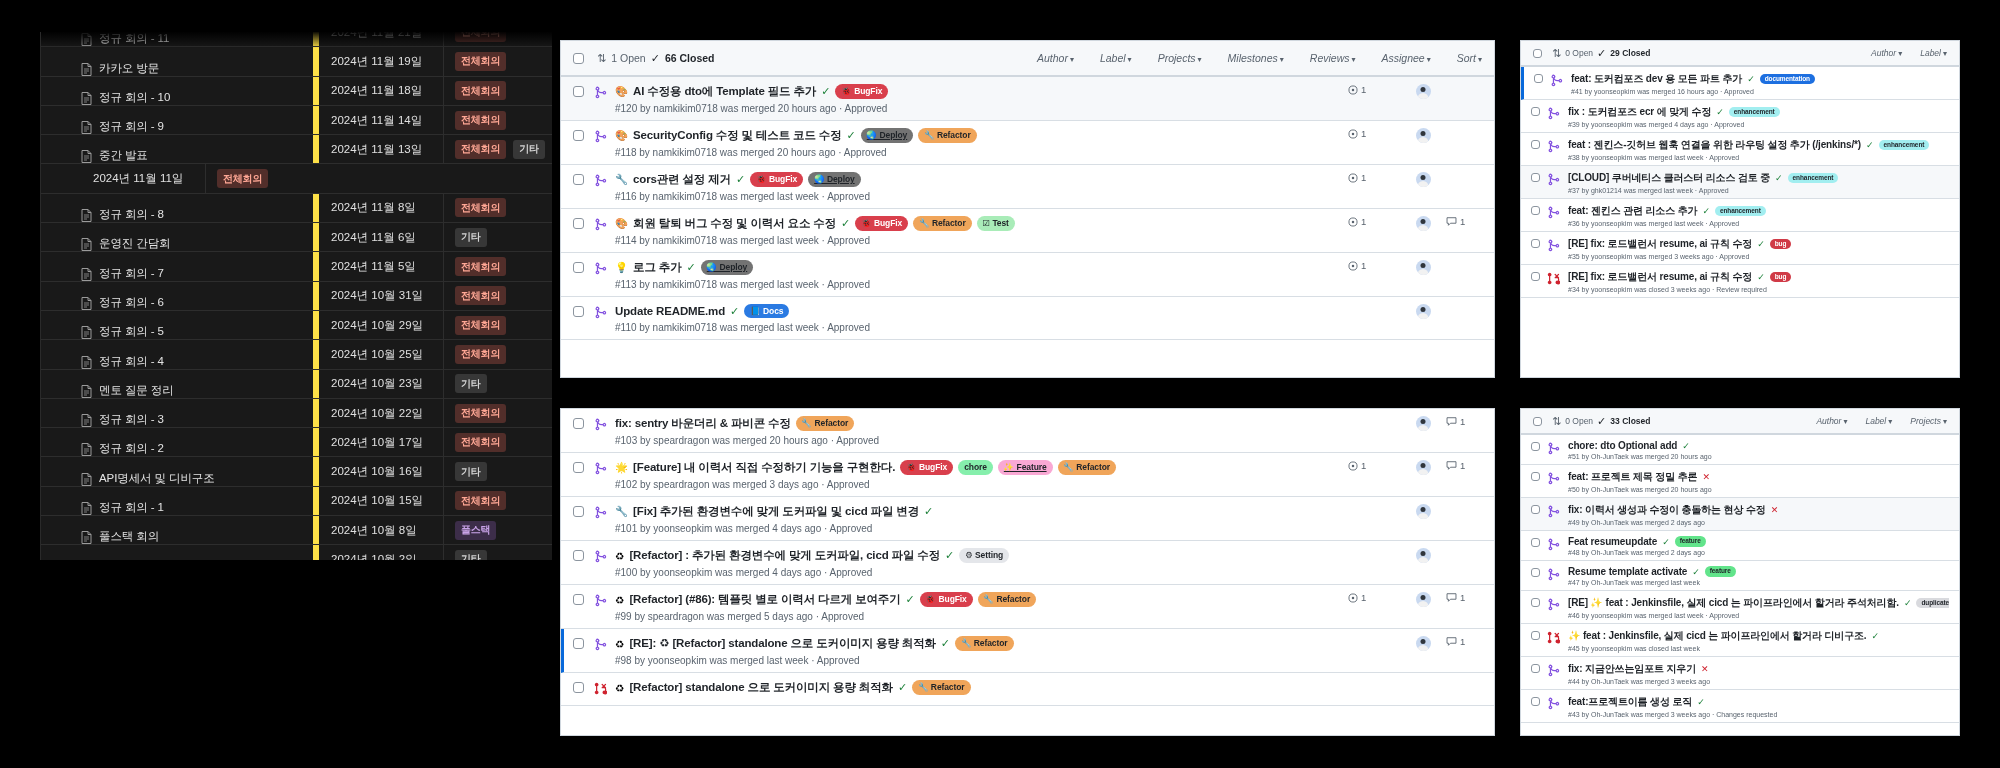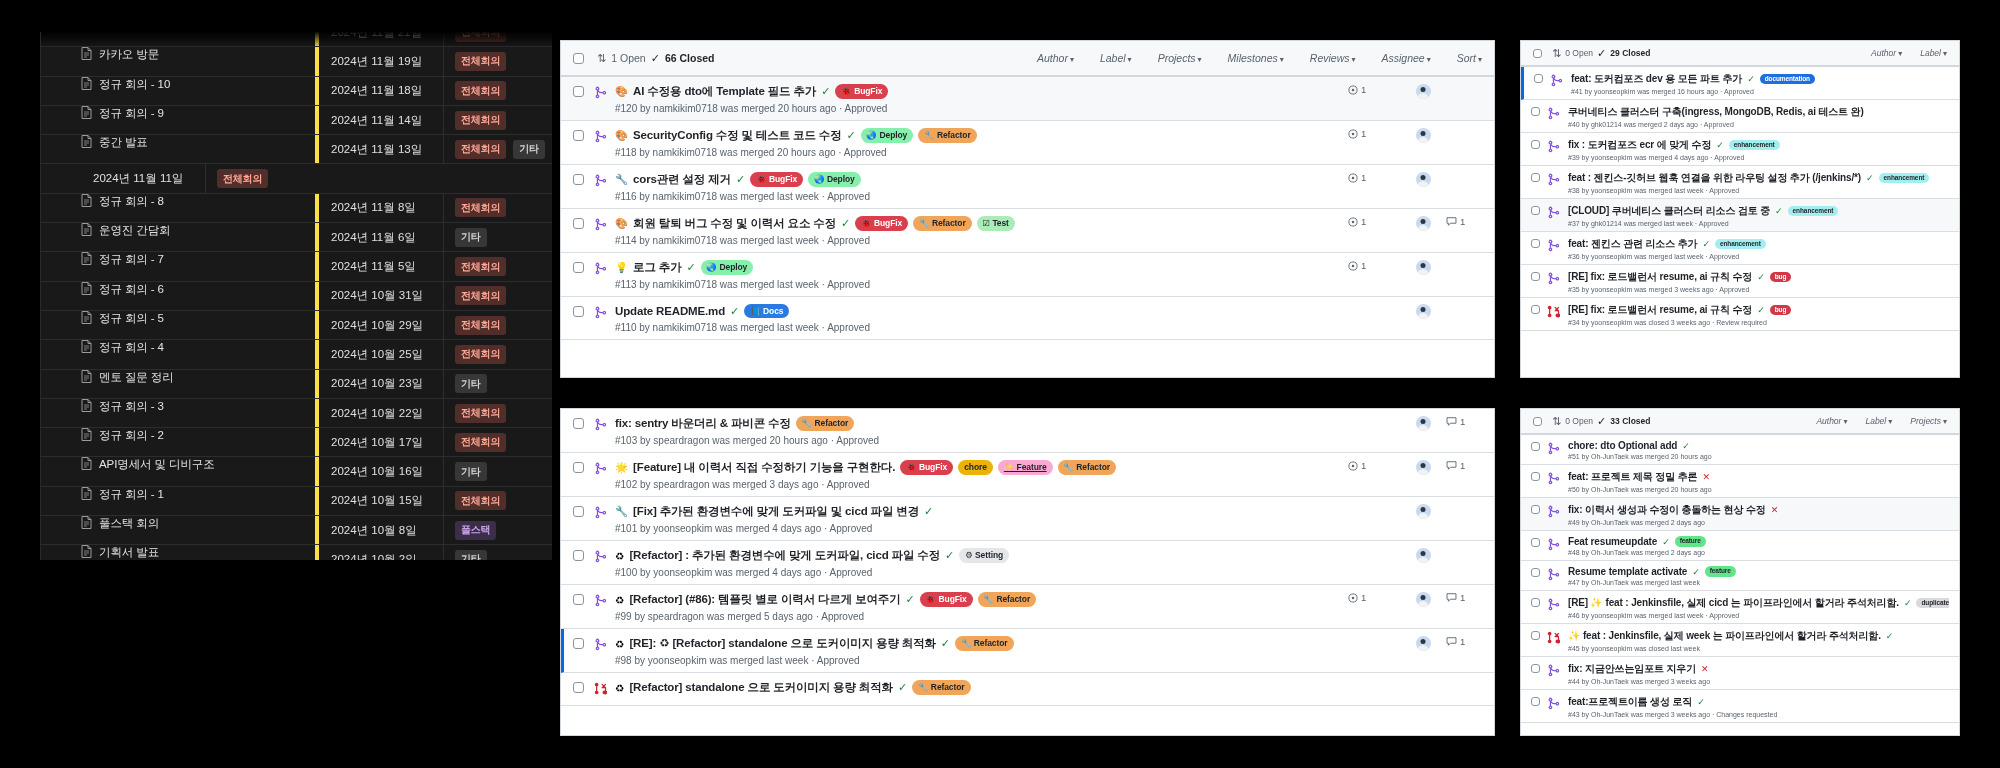--- a/index.html
+++ b/index.html
@@ -17,22 +17,22 @@
     position: absolute; left: 40px; top: 32px; width: 512px; height: 528px;
     background: #191919; overflow: hidden;
     border-left: 1px solid #2a2a2a;
   }
   .notion-scroll { position: absolute; left:0; top:-14px; width: 512px; }
   .n-row {
     display: flex; align-items: center; height: 29.3px;
     border-bottom: 1px solid #2d2d2d;
     padding-left: 40px;
   }
-  .n-title { display:flex; align-items:flex-start; gap:7px; width: 238px; flex:0 0 238px;
-             border-right: 4px solid #fde047; height: 100%; }
+  .n-title { display:flex; align-items:flex-end; gap:7px; width: 238px; flex:0 0 238px;
+             border-right: 6px solid #fde047; height: 100%; }
   .n-doc-icon { width: 11px; height: 13px; flex:0 0 11px; position: relative; display:inline-block; }
   .n-doc-icon svg { display:block; }
   .n-title-text {
     font-size: 11.5px; color: #e4e4e4; white-space: nowrap; overflow: hidden;
     letter-spacing: -0.1px; font-weight: 500;
   }
   .n-date { width: 125px; flex:0 0 125px; height:100%; display:flex; align-items:center;
             padding-left: 12px; border-right: 1px solid #2d2d2d;
             font-size: 11.5px; color: #e0e0e0; white-space: nowrap; font-weight:500;}
   .n-tags { flex: 1; height:100%; display:flex; align-items:center; gap:7px; padding-left: 11px; }
@@ -101,25 +101,25 @@
     content:""; position:absolute; left:50%; top:2.5px; transform:translateX(-50%);
     width: 5px; height: 5px; border-radius:50%; background:#30363d;
   }
   .avatar::before {
     content:""; position:absolute; left:50%; bottom:0; transform:translateX(-50%);
     width: 11px; height: 6px; border-radius: 6px 6px 0 0; background:#f2f2f2;
   }
 
   
   .lb-bugfix   { background:#d93f4c; color:#fff; }
-  .lb-deploy   { background:#86efac; color:#1f2328; }
+  .lb-deploy   { background:#737373; color:#1f2328;text-decoration:underline; }
   .lb-refactor { background:#f0a55a; color:#1f2328; }
   .lb-test     { background:#a9ecb8; color:#1f2328; }
   .lb-docs     { background:#2a7ae2; color:#fff; }
-  .lb-chore    { background:#eab308; color:#1f2328; }
+  .lb-chore    { background:#86efac; color:#1f2328; }
   .lb-feature  { background:#f9a8d4; color:#1f2328;text-decoration:underline; }
   .lb-setting  { background:#e4e6ea; color:#1f2328; }
   .lb-documentation { background:#1d6fe0; color:#fff; }
   .lb-enhancement   { background:#a2eef0; color:#1f2328; }
   .lb-bug      { background:#d03a46; color:#fff; }
   .lb-duplicate{ background:#d9dade; color:#1f2328; }
   .lb-featuregrn{ background:#62e48b; color:#1f2328; }
 
   
   #panel-pr-main   { left: 560px; top: 40px;  width: 935px; height: 338px; }
@@ -860,32 +860,20 @@
          <div class="gh-meta">#41 by yoonseopkim was merged 16 hours ago · Approved</div>
        </div>
        </div>
         <div class="gh-row">
           <div class="gh-cb gh-row-cb"></div>
        <span class="gh-pricon"><svg width="13" height="13" viewBox="0 0 16 16">
               <path fill="#8250df" d="M5.45 5.154A4.25 4.25 0 0 0 9.25 7.5h1.378a2.251 2.251 0 1 1 0 1.5H9.25A5.74 5.74 0 0 1 5 7.123v3.505a2.25 2.25 0 1 1-1.5 0V5.372a2.25 2.25 0 1 1 1.95-.218ZM4.25 13.5a.75.75 0 1 0 0-1.5.75.75 0 0 0 0 1.5Zm8.5-4.5a.75.75 0 1 0 0-1.5.75.75 0 0 0 0 1.5ZM5 3.25a.75.75 0 1 0 0 .005V3.25Z"></path>
             </svg></span>
        <div class="gh-body">
          <div class="gh-title">
-           <span class="gh-title-text">쿠버네티스 클러스터 구축(ingress, MongoDB, Redis, ai 테스트 완)</span>
-         </div>
-         <div class="gh-meta">#40 by ghk01214 was merged 2 days ago · Approved</div>
-       </div>
-       </div>
-        <div class="gh-row">
-          <div class="gh-cb gh-row-cb"></div>
-       <span class="gh-pricon"><svg width="13" height="13" viewBox="0 0 16 16">
-              <path fill="#8250df" d="M5.45 5.154A4.25 4.25 0 0 0 9.25 7.5h1.378a2.251 2.251 0 1 1 0 1.5H9.25A5.74 5.74 0 0 1 5 7.123v3.505a2.25 2.25 0 1 1-1.5 0V5.372a2.25 2.25 0 1 1 1.95-.218ZM4.25 13.5a.75.75 0 1 0 0-1.5.75.75 0 0 0 0 1.5Zm8.5-4.5a.75.75 0 1 0 0-1.5.75.75 0 0 0 0 1.5ZM5 3.25a.75.75 0 1 0 0 .005V3.25Z"></path>
-            </svg></span>
-       <div class="gh-body">
-         <div class="gh-title">
            <span class="gh-title-text">fix : 도커컴포즈 ecr 에 맞게 수정</span>
               <span class="gh-tick">✓</span>
               <span class="gh-label lb-enhancement">enhancement</span>
          </div>
          <div class="gh-meta">#39 by yoonseopkim was merged 4 days ago · Approved</div>
        </div>
        </div>
         <div class="gh-row">
           <div class="gh-cb gh-row-cb"></div>
        <span class="gh-pricon"><svg width="13" height="13" viewBox="0 0 16 16">
@@ -1058,21 +1046,21 @@
          <div class="gh-meta">#46 by yoonseopkim was merged last week · Approved</div>
        </div>
        </div>
         <div class="gh-row">
           <div class="gh-cb gh-row-cb"></div>
        <span class="gh-pricon"><svg width="13" height="13" viewBox="0 0 16 16">
               <path fill="#cf222e" d="M3.25 1A2.25 2.25 0 0 1 4 5.372v5.256a2.251 2.251 0 1 1-1.5 0V5.372A2.251 2.251 0 0 1 3.25 1Zm9.5 14a2.25 2.25 0 1 1 .75-4.372V8.5a.75.75 0 0 0-.75-.75h-1.5a.75.75 0 0 1 0-1.5h1.5a2.25 2.25 0 0 1 2.25 2.25v2.128A2.251 2.251 0 0 1 12.75 15Zm-1.72-9.97L9.56 3.56a.75.75 0 1 1 1.06-1.06l1.47 1.47 1.47-1.47a.75.75 0 1 1 1.06 1.06l-1.47 1.47 1.47 1.47a.75.75 0 1 1-1.06 1.06l-1.47-1.47-1.47 1.47a.75.75 0 0 1-1.06-1.06l1.47-1.47Z"></path>
             </svg></span>
        <div class="gh-body">
          <div class="gh-title">
-           <span class="gh-title-text">✨ feat : Jenkinsfile, 실제 week 는 파이프라인에서 할거라 주석처리함.</span>
+           <span class="gh-title-text">✨ feat : Jenkinsfile, 실제 cicd 는 파이프라인에서 할거라 디비구조.</span>
               <span class="gh-tick">✓</span>
          </div>
          <div class="gh-meta">#45 by yoonseopkim was closed last week</div>
        </div>
        </div>
         <div class="gh-row">
           <div class="gh-cb gh-row-cb"></div>
        <span class="gh-pricon"><svg width="13" height="13" viewBox="0 0 16 16">
               <path fill="#8250df" d="M5.45 5.154A4.25 4.25 0 0 0 9.25 7.5h1.378a2.251 2.251 0 1 1 0 1.5H9.25A5.74 5.74 0 0 1 5 7.123v3.505a2.25 2.25 0 1 1-1.5 0V5.372a2.25 2.25 0 1 1 1.95-.218ZM4.25 13.5a.75.75 0 1 0 0-1.5.75.75 0 0 0 0 1.5Zm8.5-4.5a.75.75 0 1 0 0-1.5.75.75 0 0 0 0 1.5ZM5 3.25a.75.75 0 1 0 0 .005V3.25Z"></path>
             </svg></span>

